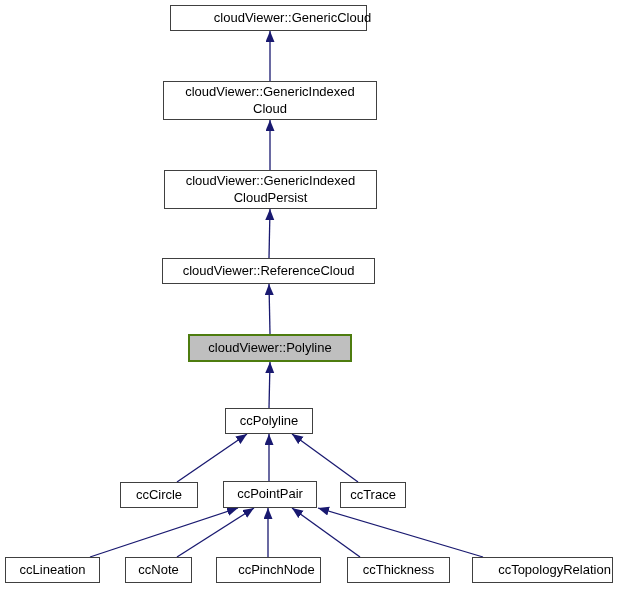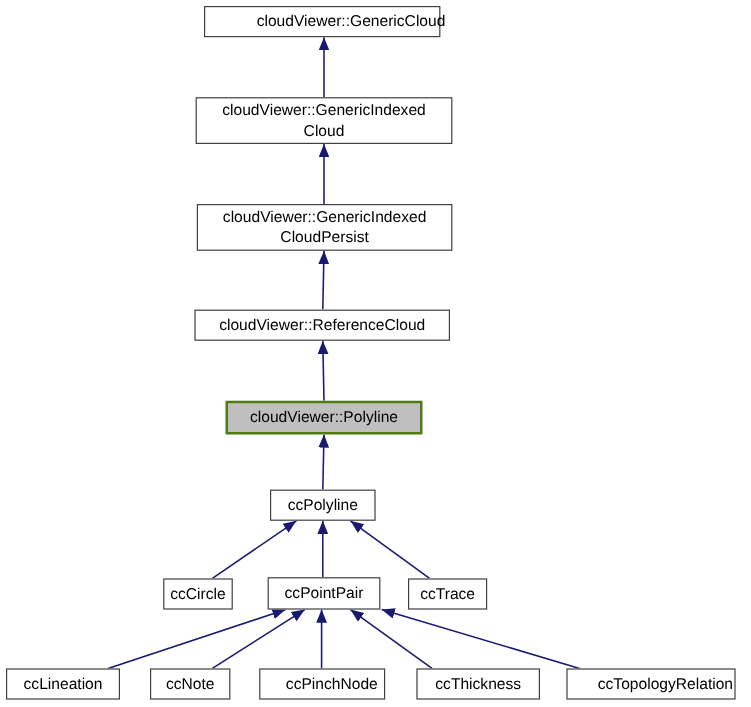--- a/index.html
+++ b/index.html
@@ -97,21 +97,21 @@
   </div>
 
   <div class="node highlighted" style="left:188px; top:334px; width:164px; height:28px;">
     <span>cloudViewer::Polyline</span>
   </div>
 
   <div class="node" style="left:225px; top:408px; width:88px; height:26px;">
     <span>ccPolyline</span>
   </div>
 
-  <div class="node" style="left:136px; top:482px; width:58px; height:26px;">
+  <div class="node" style="left:120px; top:482px; width:78px; height:26px;">
     <span>ccCircle</span>
   </div>
 
   <div class="node" style="left:223px; top:481px; width:94px; height:27px;">
     <span>ccPointPair</span>
   </div>
 
   <div class="node" style="left:5px; top:557px; width:95px; height:26px;">
     <span>ccLineation</span>
   </div>

